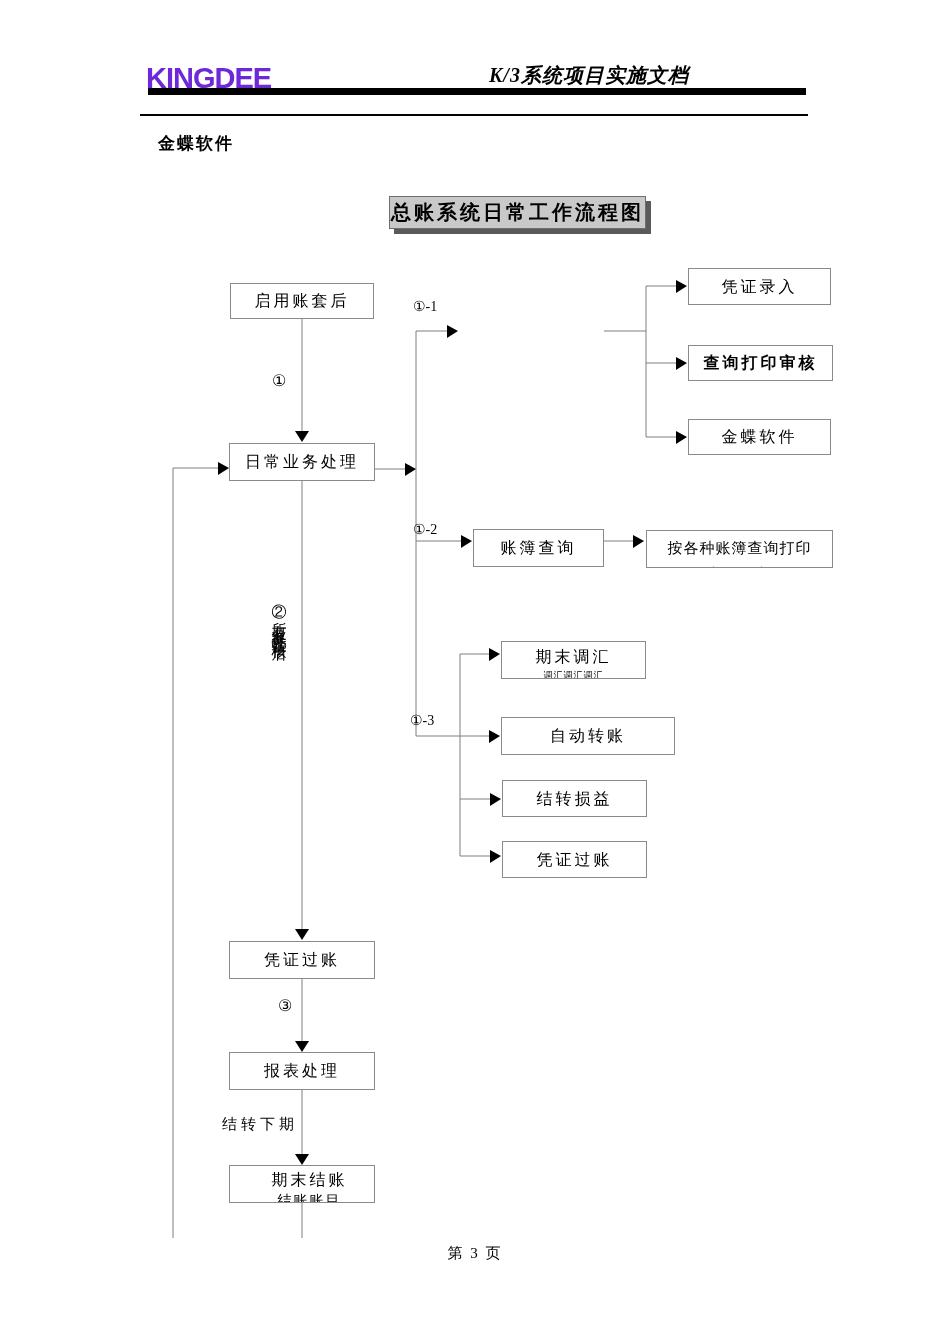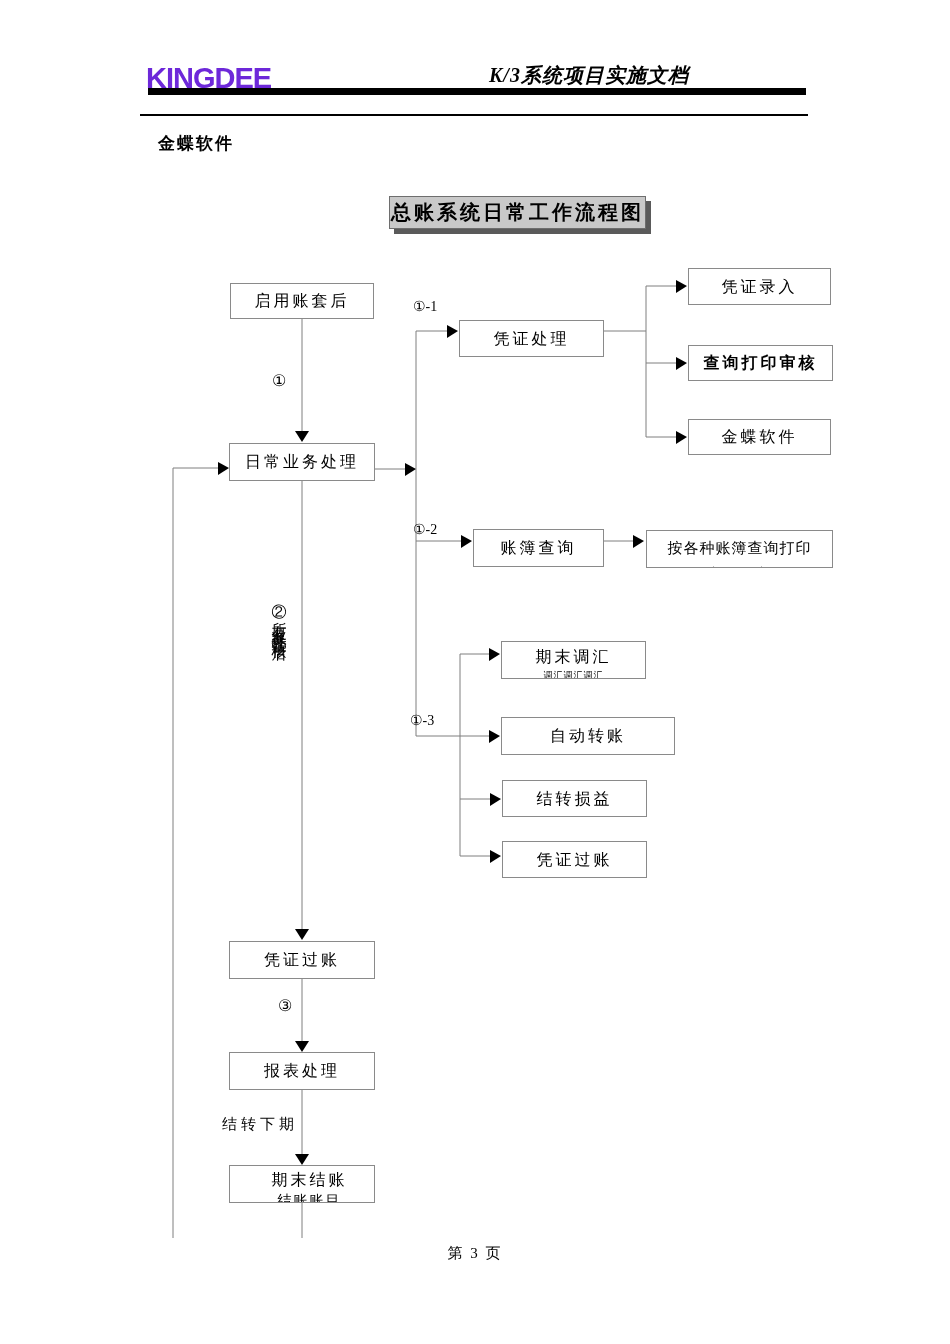--- a/index.html
+++ b/index.html
@@ -119,21 +119,20 @@
       <polygon points="676,357 676,370 687,363"></polygon>
       <polygon points="676,431 676,444 687,437"></polygon>
       <polygon points="633,535 633,548 644,541"></polygon>
     </g>
   </svg>
 
   <div class="fbox" style="left:230px;top:283px;width:144px;height:36px;line-height:34px;">启用账套后</div>
 
   <div class="fbox" style="left:229px;top:443px;width:146px;height:38px;line-height:36px;">日常业务处理</div>
 
-  <div class="fbox" style="left:459px;top:320px;width:145px;height:37px;line-height:35px;">凭证处理</div>
 
   <div class="fbox" style="left:688px;top:268px;width:143px;height:37px;line-height:35px;">凭证录入</div>
 
   <div class="fbox" style="left:688px;top:345px;width:145px;height:36px;line-height:34px;font-weight:bold;">查询打印审核</div>
 
   <div class="fbox" style="left:688px;top:419px;width:143px;height:36px;line-height:34px;">金蝶软件</div>
 
   <div class="fbox" style="left:473px;top:529px;width:131px;height:38px;line-height:36px;">账簿查询</div>
 
   <div class="fbox two-line" style="left:646px;top:530px;width:187px;height:38px;">

